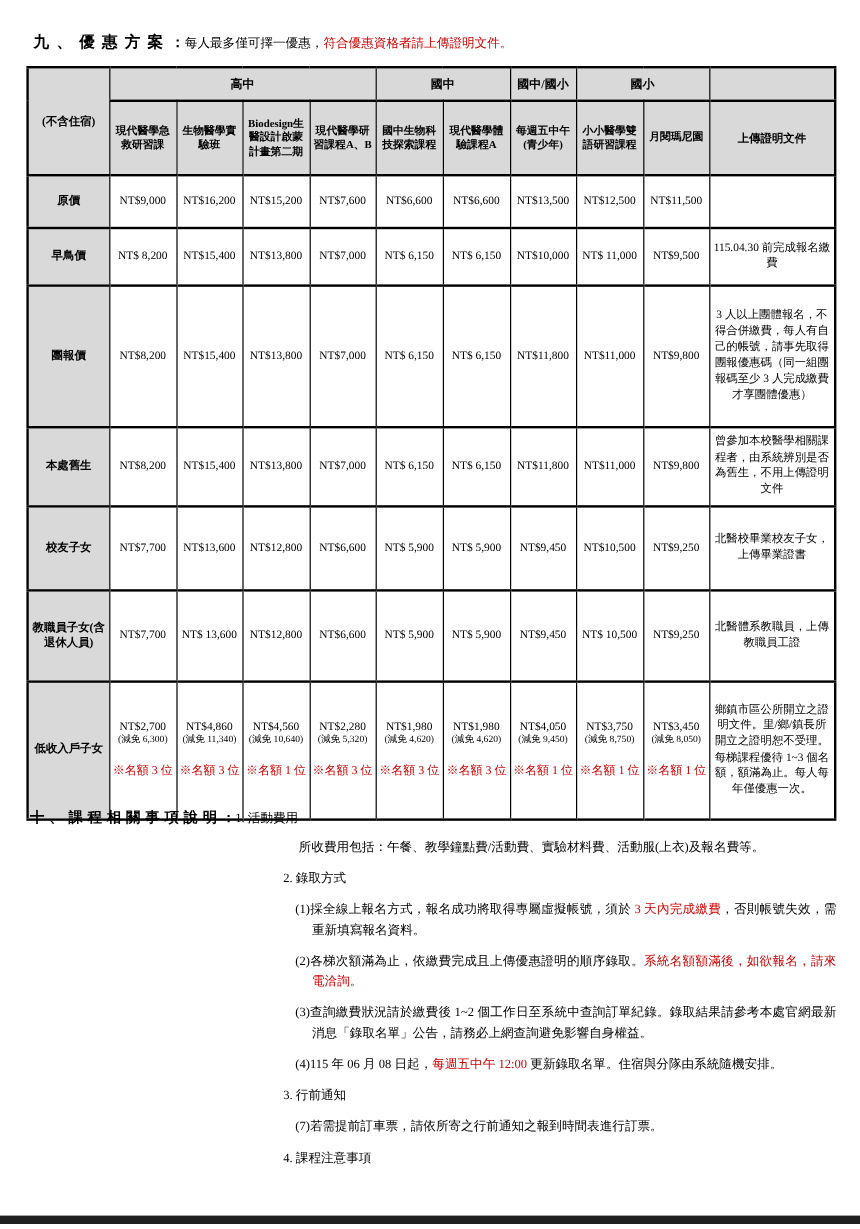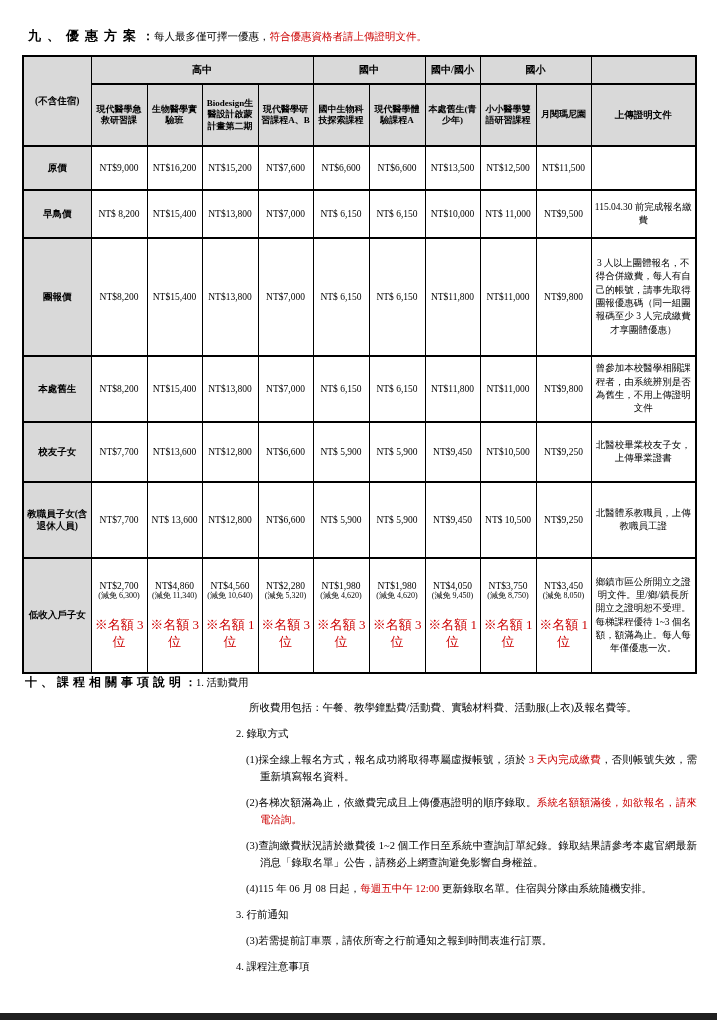--- a/index.html
+++ b/index.html
@@ -29,21 +29,21 @@
   }
   thead td { background:var(--gray); font-weight:bold; }
   .grp { font-size:10px; height:28px; }
   .colh { font-size:9px; line-height:1.25; height:62px; }
   .corner { font-size:9.5px; }
   .uploadh { font-size:9.5px; }
   td.lab { background:var(--gray); font-weight:bold; font-size:9.5px; line-height:1.3; }
   td.pc { font-size:9.5px; }
   .pv { font-size:9.5px; }
   .disc { font-size:8px; line-height:1.25; }
-  .quota { font-size:13px; line-height:1.25; color:var(--red);margin-top:16px; }
+  .quota { font-size:10px; line-height:1.25; color:var(--red);margin-top:16px; }
   td.note {
     font-size:9.5px; text-align:justify; vertical-align:middle;
     line-height:1.4; padding:2px 3px;
   }
 
   .sec10 { position:absolute; left:25px; top:672px; width:672px; }
   .h10 { font-weight:bold; font-size:12px; letter-spacing:4px; }
   .h10-colon { font-weight:bold; font-size:11px; }
   .first-item { font-size:10.5px; }
   .notes-body { margin-left:211px; margin-top:8px; width:461px; }
@@ -83,21 +83,21 @@
       <td colspan="2" class="grp">國小</td>
       <td class="grp"></td>
     </tr>
     <tr>
       <td class="colh">現代醫學急救研習課</td>
       <td class="colh">生物醫學實驗班</td>
       <td class="colh">Biodesign生醫設計啟蒙計畫第二期</td>
       <td class="colh">現代醫學研習課程A、B</td>
       <td class="colh">國中生物科技探索課程</td>
       <td class="colh">現代醫學體驗課程A</td>
-      <td class="colh">本處舊生(青少年)</td>
+      <td class="colh">每週五中午(青少年)</td>
       <td class="colh">小小醫學雙語研習課程</td>
       <td class="colh">月閱瑪尼園</td>
       <td class="uploadh">上傳證明文件</td>
     </tr>
   </thead>
   <tbody>
       <tr style="height: 44px;">
         <td class="lab">原價</td>
         <td class="pc">NT$9,000</td>
         <td class="pc">NT$16,200</td>
@@ -142,21 +142,21 @@
         <td class="pc">NT$15,400</td>
         <td class="pc">NT$13,800</td>
         <td class="pc">NT$7,000</td>
         <td class="pc">NT$ 6,150</td>
         <td class="pc">NT$ 6,150</td>
         <td class="pc">NT$11,800</td>
         <td class="pc">NT$11,000</td>
         <td class="pc">NT$9,800</td>
         <td class="note">曾參加本校醫學相關課程者，由系統辨別是否為舊生，不用上傳證明文件</td>
       </tr>
-      <tr style="height: 60px;">
+      <tr style="height: 70px;">
         <td class="lab">校友子女</td>
         <td class="pc">NT$7,700</td>
         <td class="pc">NT$13,600</td>
         <td class="pc">NT$12,800</td>
         <td class="pc">NT$6,600</td>
         <td class="pc">NT$ 5,900</td>
         <td class="pc">NT$ 5,900</td>
         <td class="pc">NT$9,450</td>
         <td class="pc">NT$10,500</td>
         <td class="pc">NT$9,250</td>
@@ -232,18 +232,18 @@
     <span class="h10">十、課程相關事項說明</span><span class="h10-colon">：</span><span class="first-item">1. 活動費用</span>
   </div>
   <div class="notes-body">
       <p class="para sub"><span>所收費用包括：午餐、教學鐘點費/活動費、實驗材料費、活動服(上衣)及報名費等。</span></p>
       <p class="para num"><span>2. 錄取方式</span></p>
       <p class="para paren"><span>(1)採全線上報名方式，報名成功將取得專屬虛擬帳號，須於 </span><span class="red">3 天內完成繳費</span><span>，否則帳號失效，需重新填寫報名資料。</span></p>
       <p class="para paren"><span>(2)各梯次額滿為止，依繳費完成且上傳優惠證明的順序錄取。</span><span class="red">系統名額額滿後，如欲報名，請來電洽詢。</span></p>
       <p class="para paren"><span>(3)查詢繳費狀況請於繳費後 1~2 個工作日至系統中查詢訂單紀錄。錄取結果請參考本處官網最新消息「錄取名單」公告，請務必上網查詢避免影響自身權益。</span></p>
       <p class="para paren"><span>(4)115 年 06 月 08 日起，</span><span class="red">每週五中午 12:00</span><span> 更新錄取名單。住宿與分隊由系統隨機安排。</span></p>
       <p class="para num"><span>3. 行前通知</span></p>
-      <p class="para paren"><span>(3)若需提前訂車票，請依所寄之行前通知之報到時間表進行訂票。</span></p>
+      <p class="para paren"><span>(7)若需提前訂車票，請依所寄之行前通知之報到時間表進行訂票。</span></p>
       <p class="para num"><span>4. 課程注意事項</span></p>
     </div>
 </div>
 
 <div class="bottom-bar"></div>
 
 </body></html>

